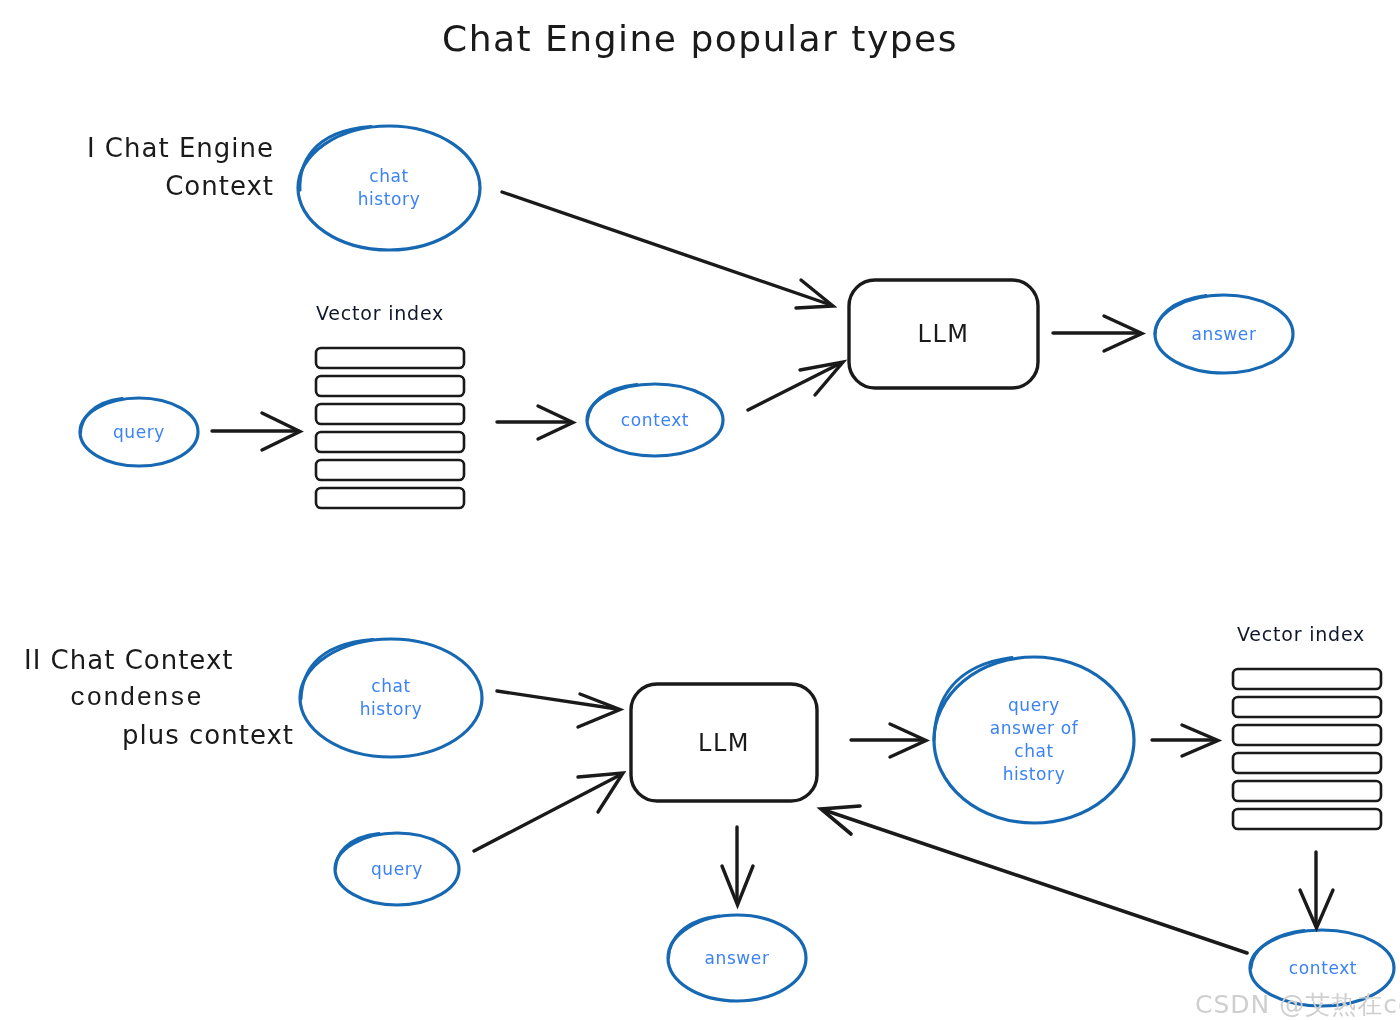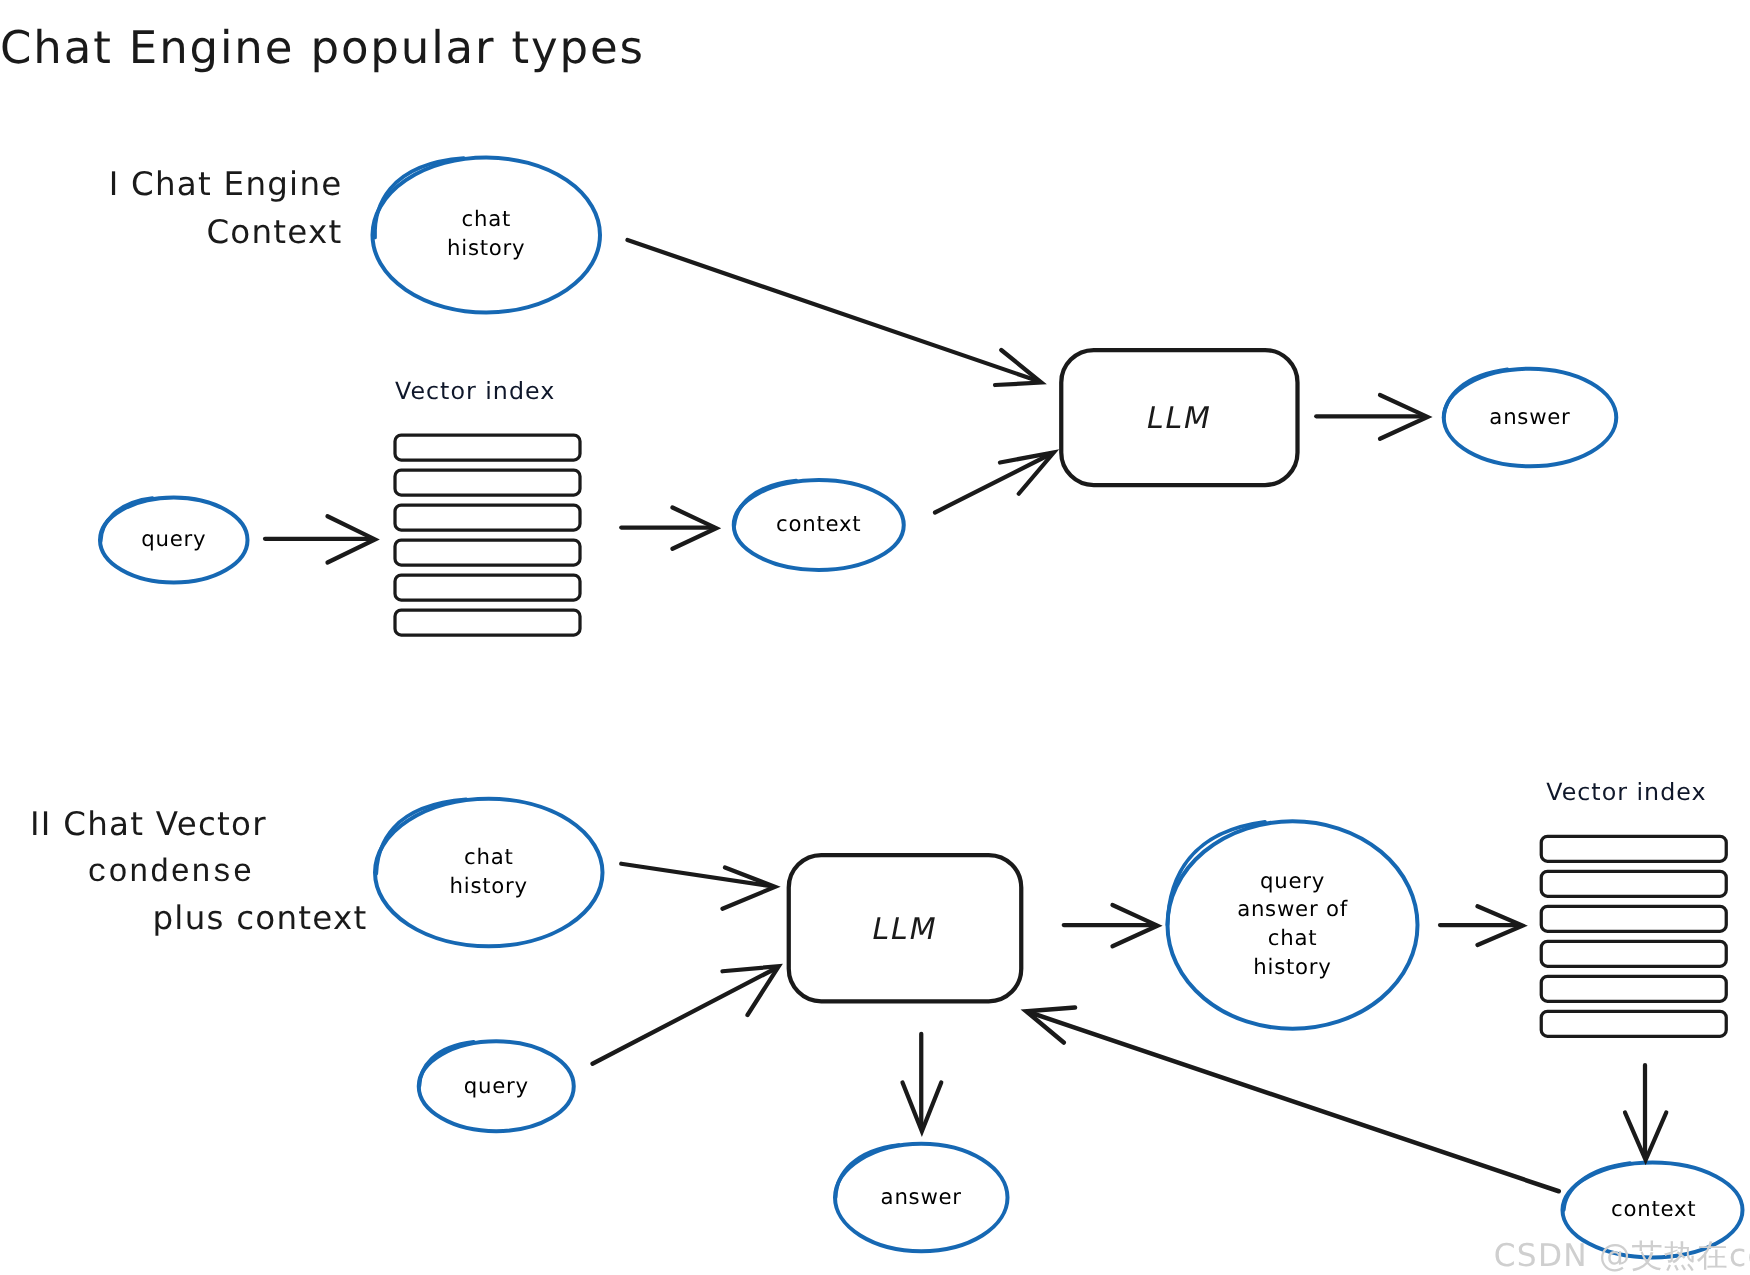--- a/index.html
+++ b/index.html
@@ -39,31 +39,30 @@
     letter-spacing: 1.5px;
   }
   .section-label {
     font-size: 26px;
     color: #1a1a1a;
     letter-spacing: 1px;
     line-height: 1.45;
   }
   .node-label {
     font-size: 17px;
-    color: #000000;
+    color: #3b82f6;
     text-align: center;
     letter-spacing: 0.6px;
     line-height: 1.35;
   }
   .box-label {
     font-size: 24px;
     color: #1a1a1a;
     text-align: center;
     letter-spacing: 1.5px;
-    font-style: italic;
   }
   .index-title {
     font-size: 19px;
     color: #0f172a;
     letter-spacing: 0.8px;
   }
   .watermark {
     position: absolute;
     font-family: "DejaVu Sans", sans-serif;
     font-size: 25px;
@@ -191,29 +190,29 @@
       <path d="M 737 827 L 737 902"></path>
       <path d="M 722 866 L 737.5 905 L 753 866"></path>
     </g>
 
     <g stroke="#1a1a1a" stroke-width="3.6" fill="none" stroke-linecap="round">
       <path d="M 1247 953 L 824 810"></path>
       <path d="M 860 806 L 821 809 L 851 834"></path>
     </g>
   </svg>
 
-  <div class="txt hand title" style="left:0; top:18px; width:1400px; ">Chat Engine popular types</div>
+  <div class="txt hand title" style="left:0; top:18px; width:1400px; text-align:center;">Chat Engine popular types</div>
 
   <div style="position:absolute; left:24px; top:130px; width:250px; text-align:right;">
     <div class="hand section-label">I Chat Engine</div>
     <div class="hand section-label">Context</div>
   </div>
 
   <div style="position:absolute; left:24px; top:642px; width:270px;">
-    <div class="hand section-label" style="text-align:left;">II Chat Vector</div>
+    <div class="hand section-label" style="text-align:left;">II Chat Context</div>
     <div class="hand section-label" style="text-align:left; padding-left:46px;font-family:Liberation Mono, monospace;">condense</div>
     <div class="hand section-label" style="text-align:right; padding-left:46px;">plus context</div>
   </div>
 
   <div class="center-wrap" style="left:299px; top:126px; width:180px; height:124px;">
     <div class="hand node-label">
       <div>chat</div>
       <div>history</div>
     </div>
   </div>

